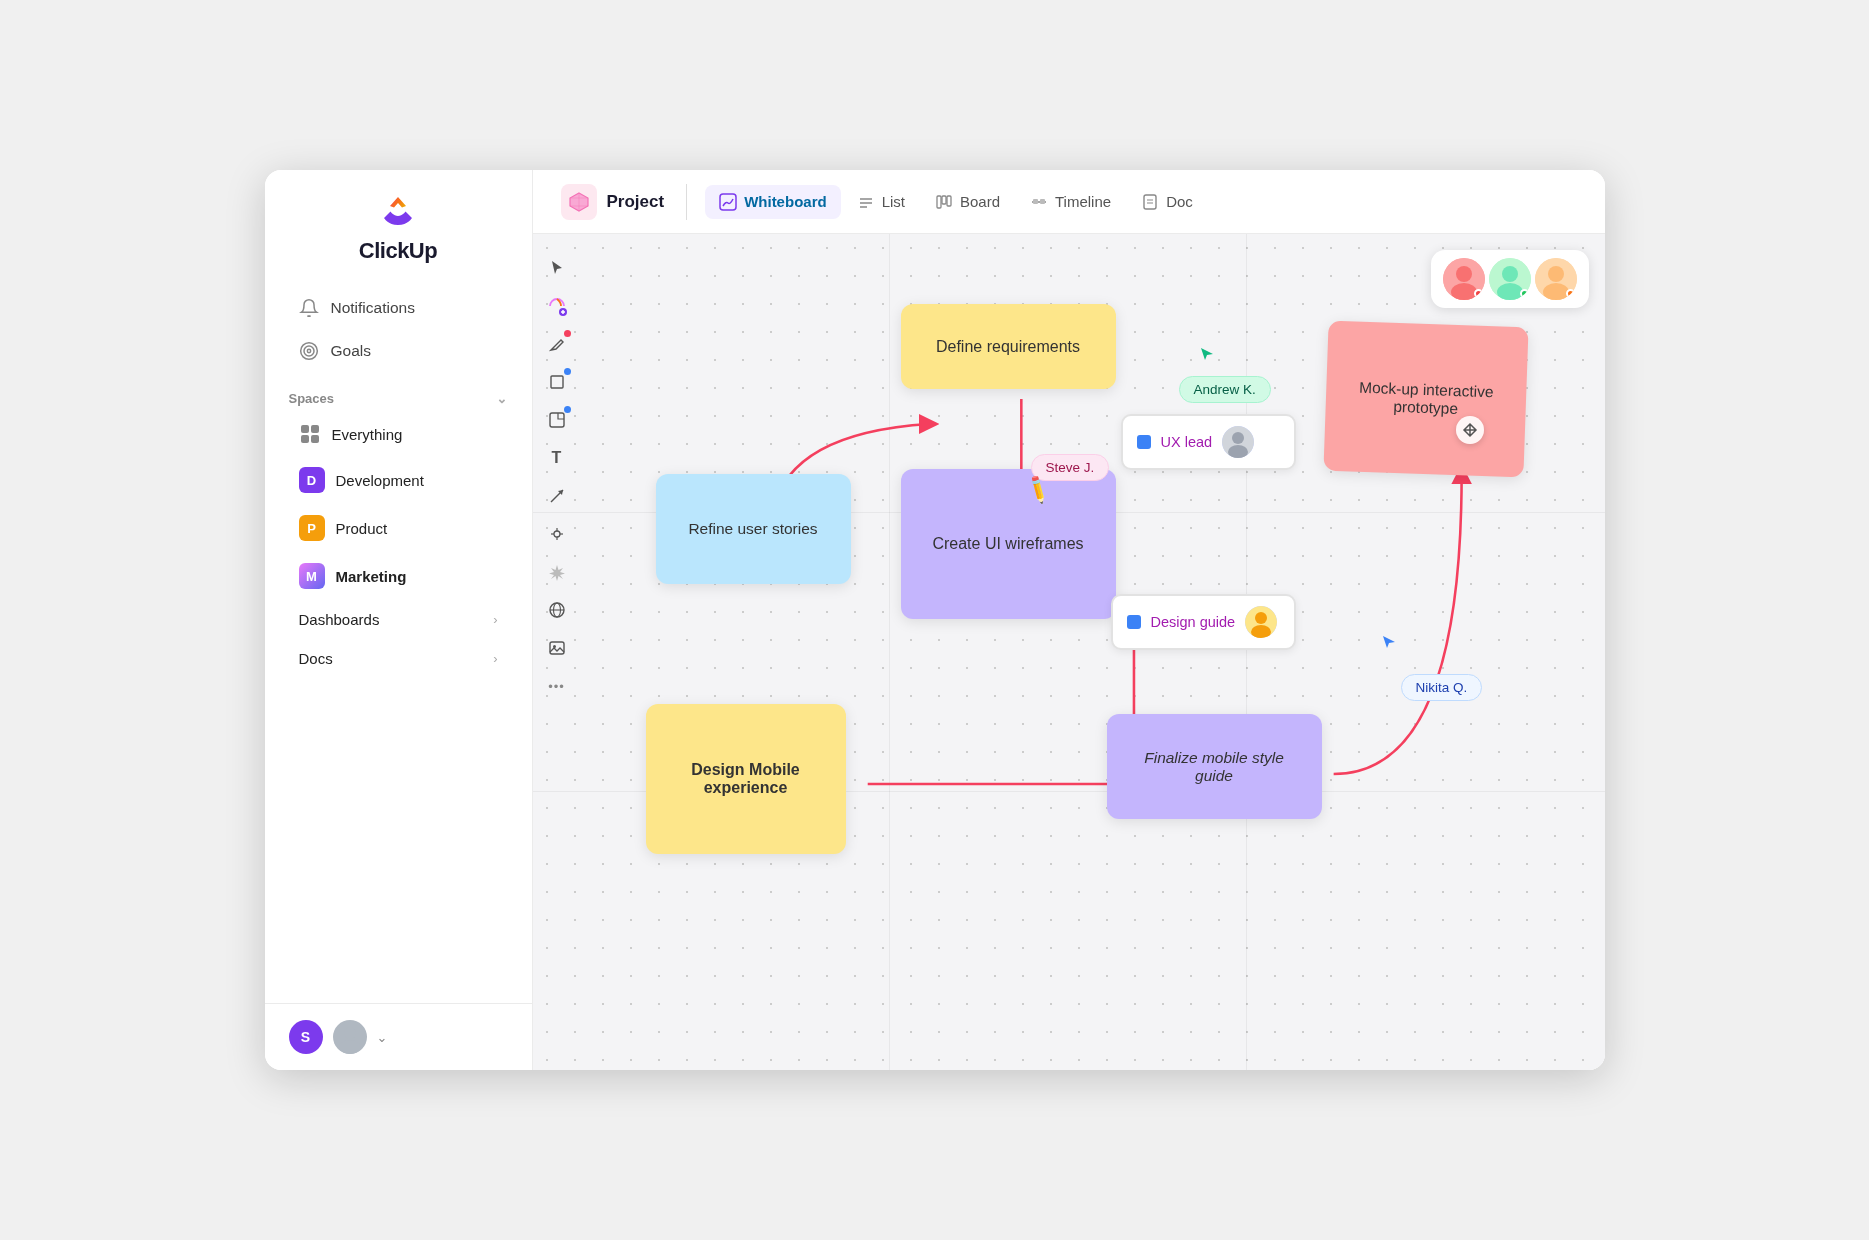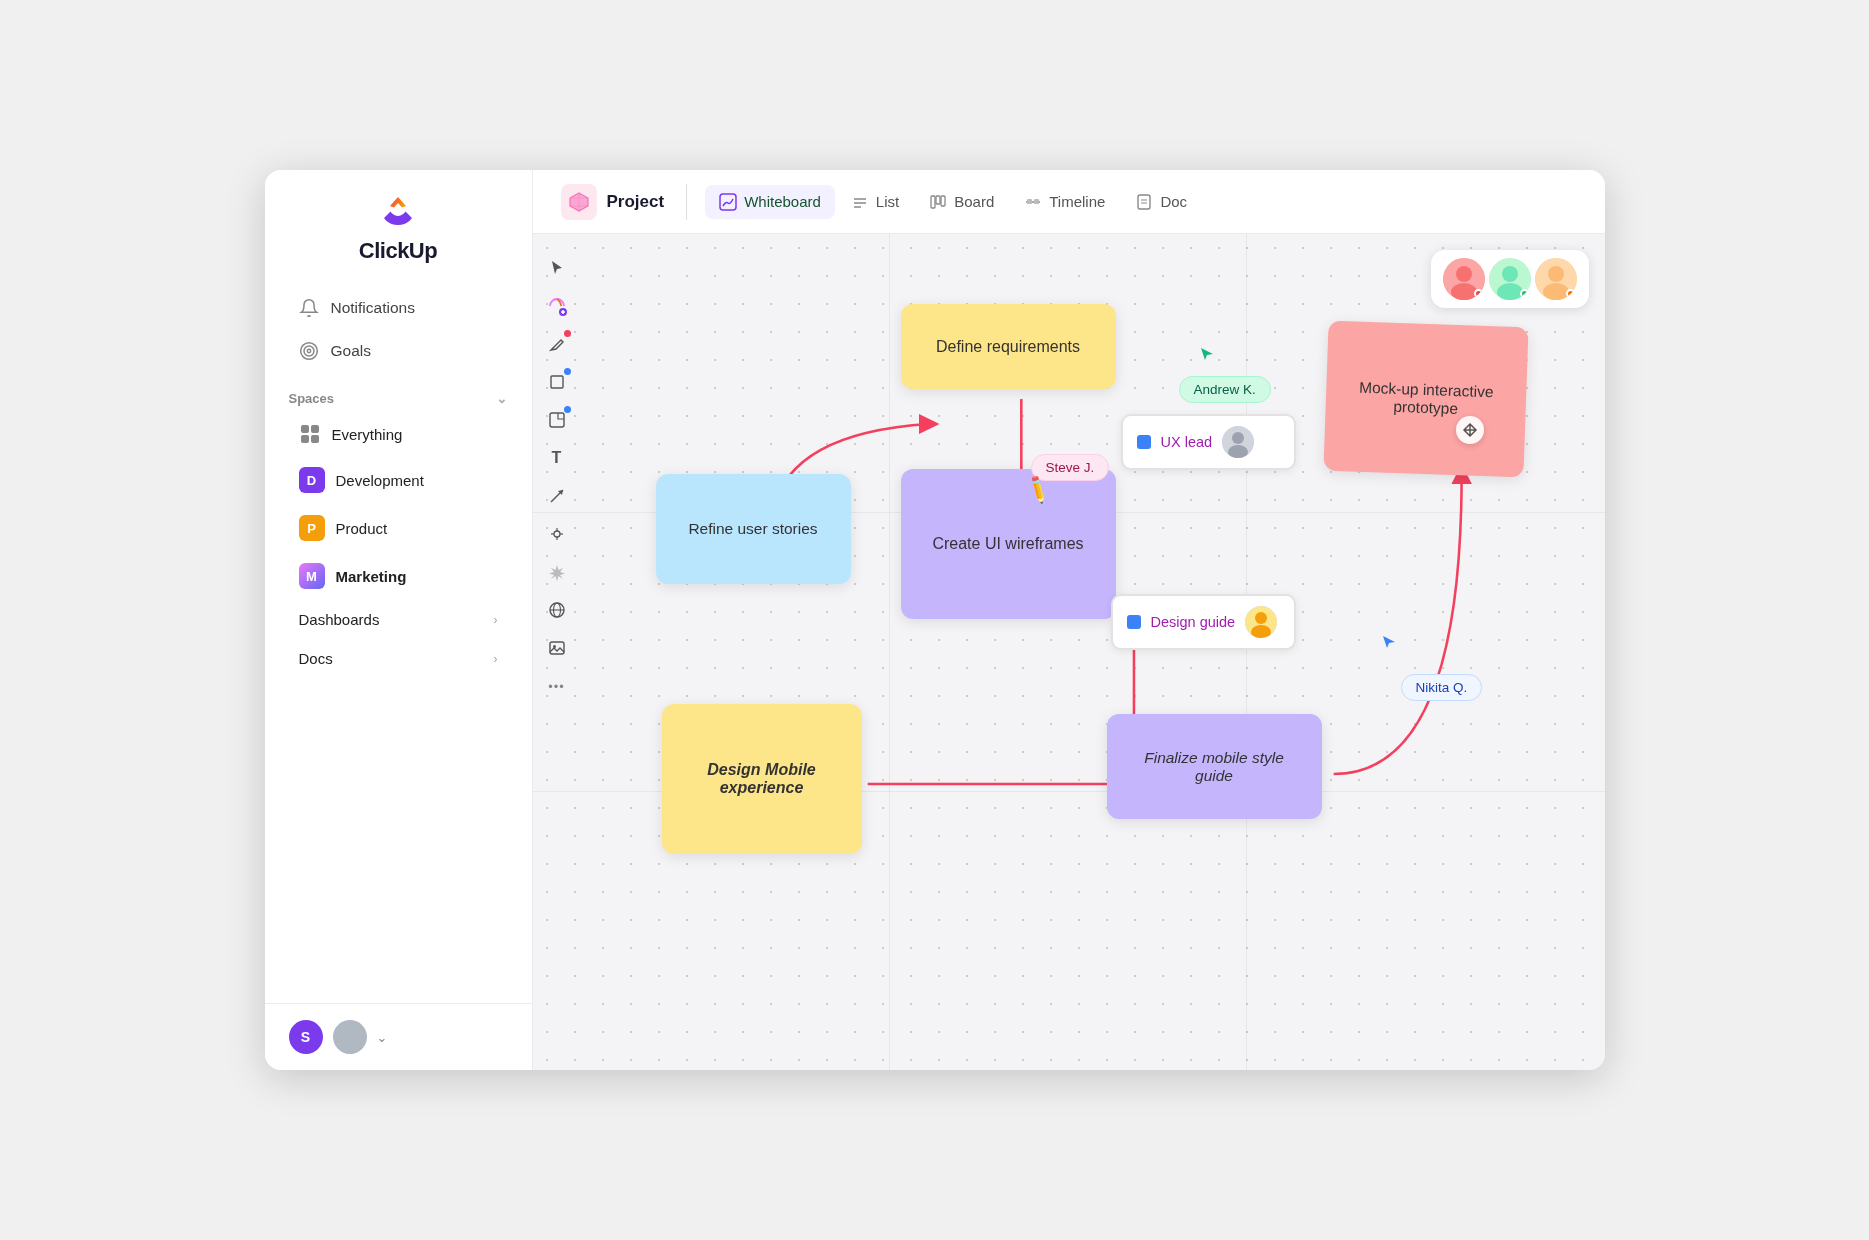--- a/index.html
+++ b/index.html
@@ -176,22 +176,22 @@
       gap: 7px;
       padding: 8px 14px;
       border-radius: 8px;
       cursor: pointer;
       font-size: 15px;
       color: #555;
       font-weight: 400;
       transition: background 0.13s;
     }
     .top-tab.active {
-      color: #14532d;
-      font-weight: 400;
+      color: #0369a1;
+      font-weight: 700;
       background: #f3f0ff;
     }
     .top-tab .tab-icon { width: 18px; height: 18px; }
 
     
     .whiteboard-area {
       flex: 1;
       position: relative;
       overflow: hidden;
       background-color: #f4f4f6;
@@ -651,21 +651,21 @@
         </div>
 
         <div class="sticky yellow" style="left: 320px; top: 70px; width: 215px; height: 85px; font-size: 16px;">
           <span>Define requirements</span>
         </div>
 
         <div class="sticky purple" style="left: 320px; top: 235px; width: 215px; height: 150px; font-size: 16px;">
           <span>Create UI wireframes</span>
         </div>
 
-        <div class="sticky yellow" style="left: 81px; top: 470px; width: 200px; height: 150px; font-size: 16px; font-style: italic; font-weight: 600;">
+        <div class="sticky yellow" style="left: 65px; top: 470px; width: 200px; height: 150px; font-size: 16px; font-weight: 600;">
           <span>Design Mobile experience</span>
         </div>
 
         <div class="sticky purple" style="left: 526px; top: 480px; width: 215px; height: 105px; font-size: 15.5px; font-style: italic;">
           <span>Finalize mobile style guide</span>
         </div>
 
         <div class="sticky pink" style="left: 745px; top: 90px; width: 200px; height: 150px; font-size: 15.5px; background: #fca5a5; transform: rotate(2deg);">
           <span>Mock-up interactive prototype</span>
         </div>

